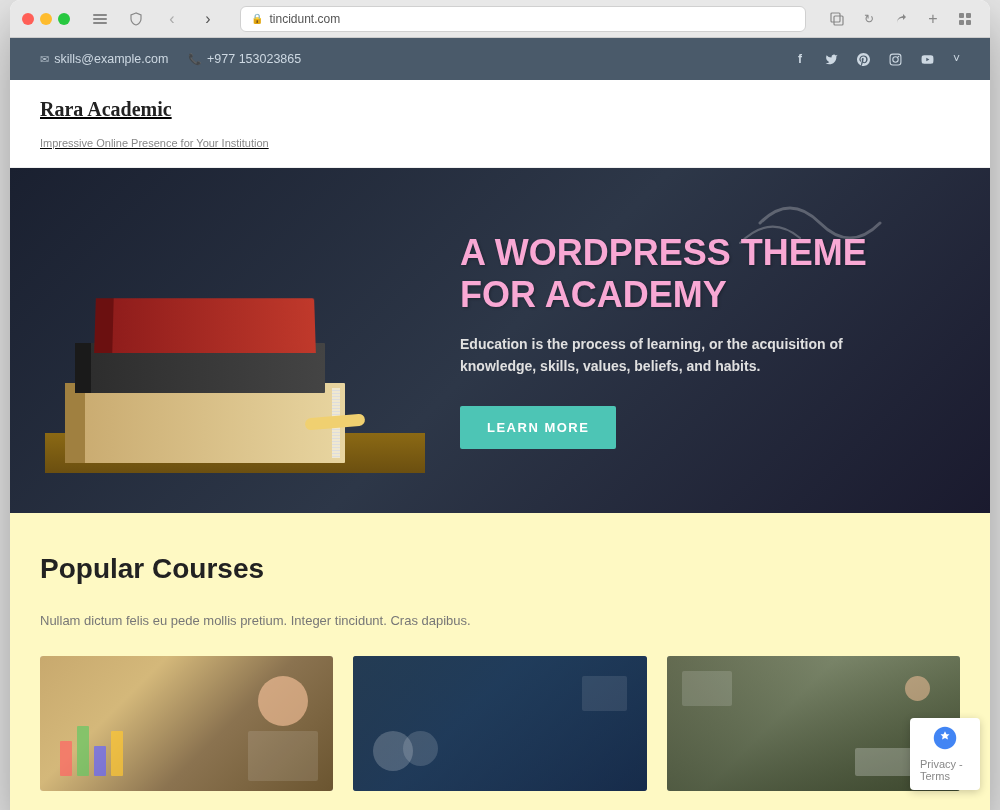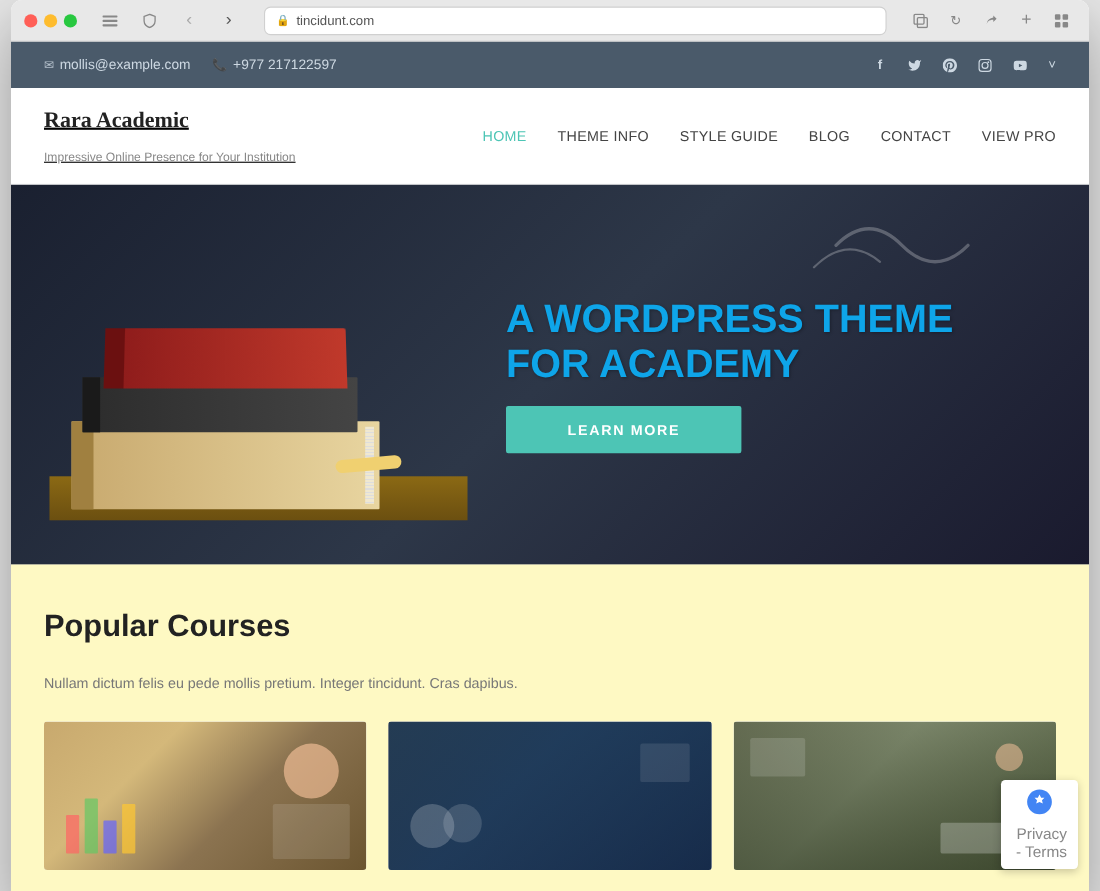--- a/index.html
+++ b/index.html
@@ -146,37 +146,37 @@
     .hero-content {
       position: relative;
       z-index: 2;
       margin-left: 430px;
       max-width: 490px;
       padding: 30px 20px;
     }
     .hero-title {
       font-size: 36px;
       font-weight: 800;
-      color: #0ea5e9;
+      color: #f9a8d4;
       line-height: 1.15;
       margin-bottom: 18px;
       text-shadow: 1px 1px 3px rgba(0,0,0,0.3);
     }
     .hero-desc {
       font-size: 14px;
       color: #e0e0e0;
       line-height: 1.6;
       font-weight: 600;
       margin-bottom: 28px;
     }
     .hero-btn {
       background: #4dc5b5;
       color: #fff;
       border: none;
-      padding: 14px 56px;
+      padding: 14px 27px;
       font-size: 13px;
       font-weight: 700;
       letter-spacing: 1.5px;
       cursor: pointer;
       text-transform: uppercase;
       border-radius: 2px;
     }
 
     
     .books-visual {
@@ -399,25 +399,25 @@
       </div>
     </div>
   </div>
 
   <div class="site-content">
 
     <div class="topbar">
       <div class="topbar-left">
         <div class="topbar-contact-item">
           <span class="topbar-icon">✉</span>
-          <span>mollis@example.com</span>
+          <span>skills@example.com</span>
         </div>
         <div class="topbar-contact-item">
           <span class="topbar-icon">📞</span>
-          <span>+977 217122597</span>
+          <span>+977 153023865</span>
         </div>
       </div>
       <div class="topbar-right">
         <div class="social-icon" style="font-size:12px; font-weight:700;">f</div>
         <div class="social-icon" style="font-size:12px;">
           <svg width="13" height="13" viewBox="0 0 24 24" fill="#cdd8e2">
               <path d="M23 3a10.9 10.9 0 0 1-3.14 1.53 4.48 4.48 0 0 0-7.86 3v1A10.66 10.66 0 0 1 3 4s-4 9 5 13a11.64 11.64 0 0 1-7 2c9 5 20 0 20-11.5a4.5 4.5 0 0 0-.08-.83A7.72 7.72 0 0 0 23 3z"></path>
             </svg>
         </div>
         <div class="social-icon" style="font-size:12px;">
@@ -439,28 +439,20 @@
         </div>
         <span class="topbar-chevron">˅</span>
       </div>
     </div>
 
     <div class="site-header">
       <div class="site-logo-area">
         <div class="site-logo-title">Rara Academic</div>
         <div class="site-logo-subtitle">Impressive Online Presence for Your Institution</div>
       </div>
-      <nav class="site-nav">
-        <a class="nav-item active">HOME</a>
-        <a class="nav-item">THEME INFO</a>
-        <a class="nav-item">STYLE GUIDE</a>
-        <a class="nav-item">BLOG</a>
-        <a class="nav-item">CONTACT</a>
-        <a class="nav-item">VIEW PRO</a>
-      </nav>
     </div>
 
     <div class="hero-section">
 
       <div class="hero-bg"></div>
 
       <svg style="position:absolute;top:15px;right:80px;opacity:0.25;z-index:1;" width="200" height="80" viewBox="0 0 200 80">
         <path d="M50 40 Q80 10 110 40 Q140 70 170 40" stroke="#fff" stroke-width="3" fill="none" stroke-linecap="round"></path>
         <path d="M30 60 Q60 30 90 55" stroke="#fff" stroke-width="2" fill="none" stroke-linecap="round"></path>
       </svg>
@@ -480,20 +472,21 @@
 
         <div class="bk1">
           <div class="bk1-spine"></div>
         </div>
 
         <div class="diploma"></div>
       </div>
 
       <div class="hero-content">
         <h1 class="hero-title">A WORDPRESS THEME FOR ACADEMY</h1>
+        <p class="hero-desc">Education is the process of learning, or the acquisition of knowledge, skills, values, beliefs, and habits.</p>
         <button class="hero-btn">LEARN MORE</button>
       </div>
     </div>
 
     <div class="courses-section">
       <h2 class="courses-title">Popular Courses</h2>
       <p class="courses-desc">Nullam dictum felis eu pede mollis pretium. Integer tincidunt. Cras dapibus.</p>
       <div class="courses-grid">
         <div class="course-card">
           <div class="course-img-1">
@@ -532,14 +525,14 @@
   </div>
 </div>
 
 <div class="recaptcha-badge">
   <div style="font-size:20px;">
     <svg width="24" height="24" viewBox="0 0 64 64">
         <path d="M32 2C15.4 2 2 15.4 2 32s13.4 30 30 30 30-13.4 30-30S48.6 2 32 2z" fill="#4285f4"></path>
         <path d="M32 14l-4 8h-8l6 6-2 8 8-4 8 4-2-8 6-6h-8z" fill="#fff"></path>
       </svg>
   </div>
-  <span style="font-size:14px; color:#888; text-align:right;">Privacy - Terms</span>
+  <span style="font-size:11px; color:#888; text-align:left;">Privacy - Terms</span>
 </div>
 
 </body></html>

